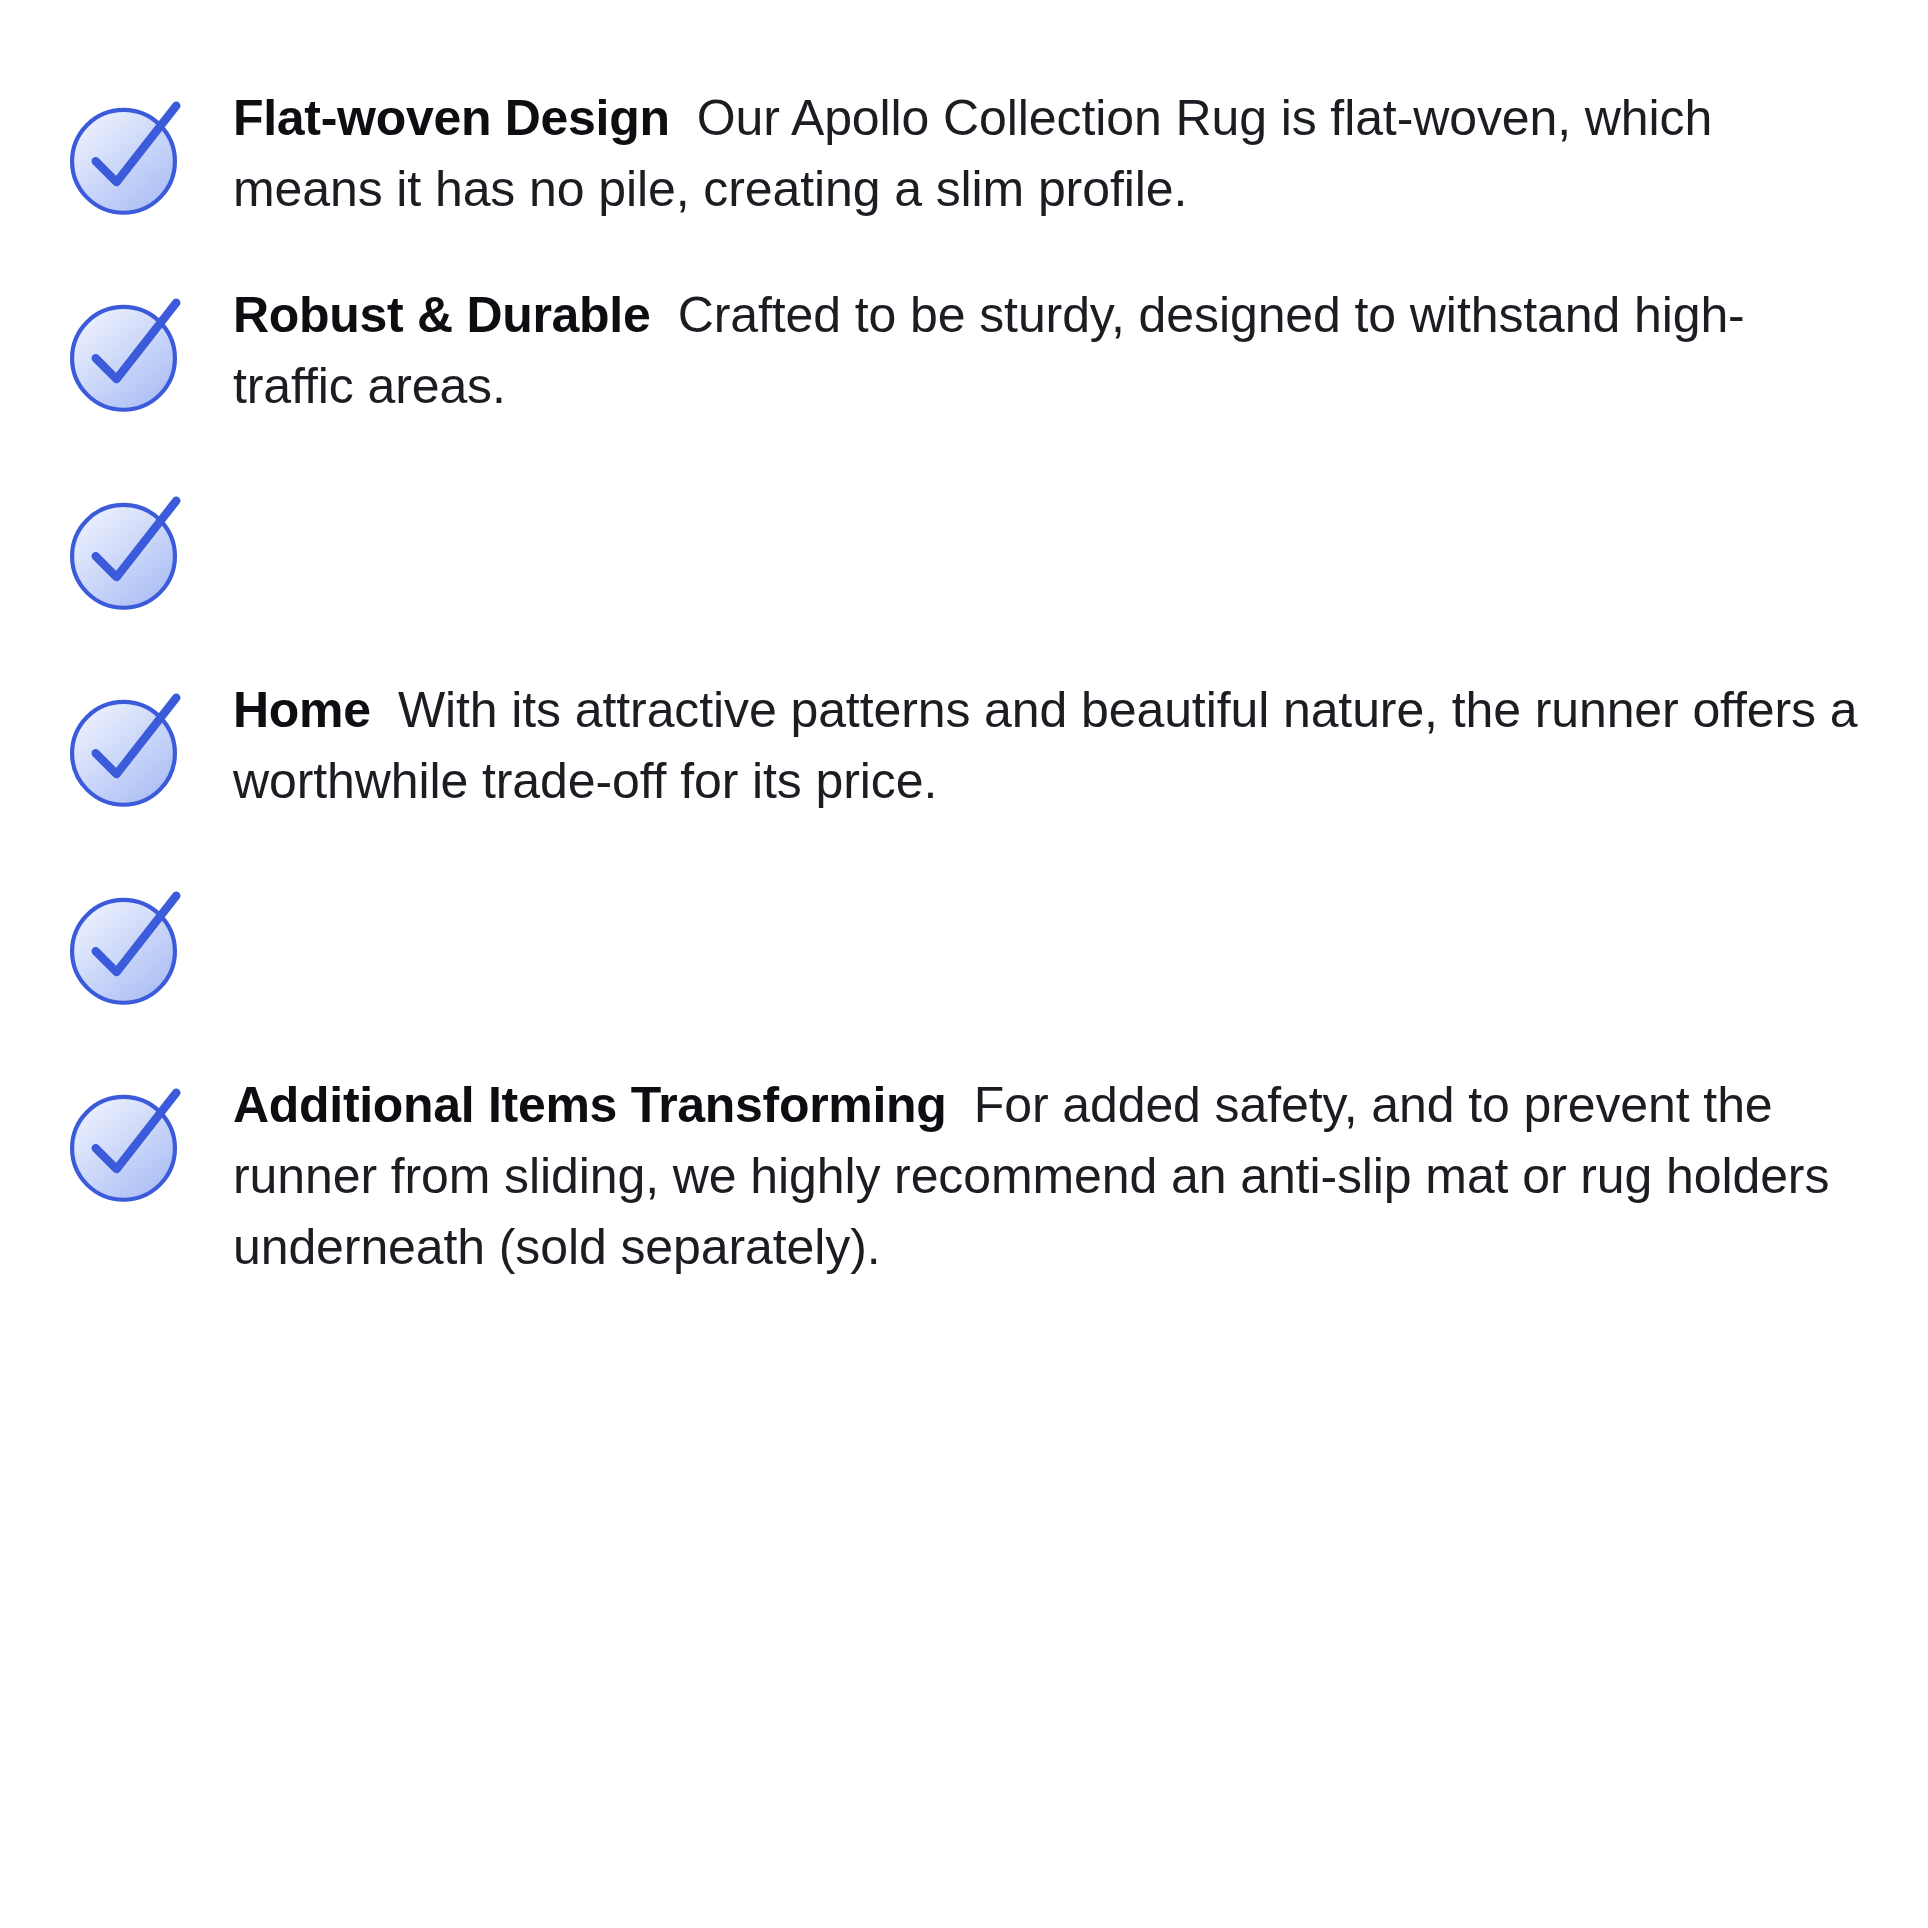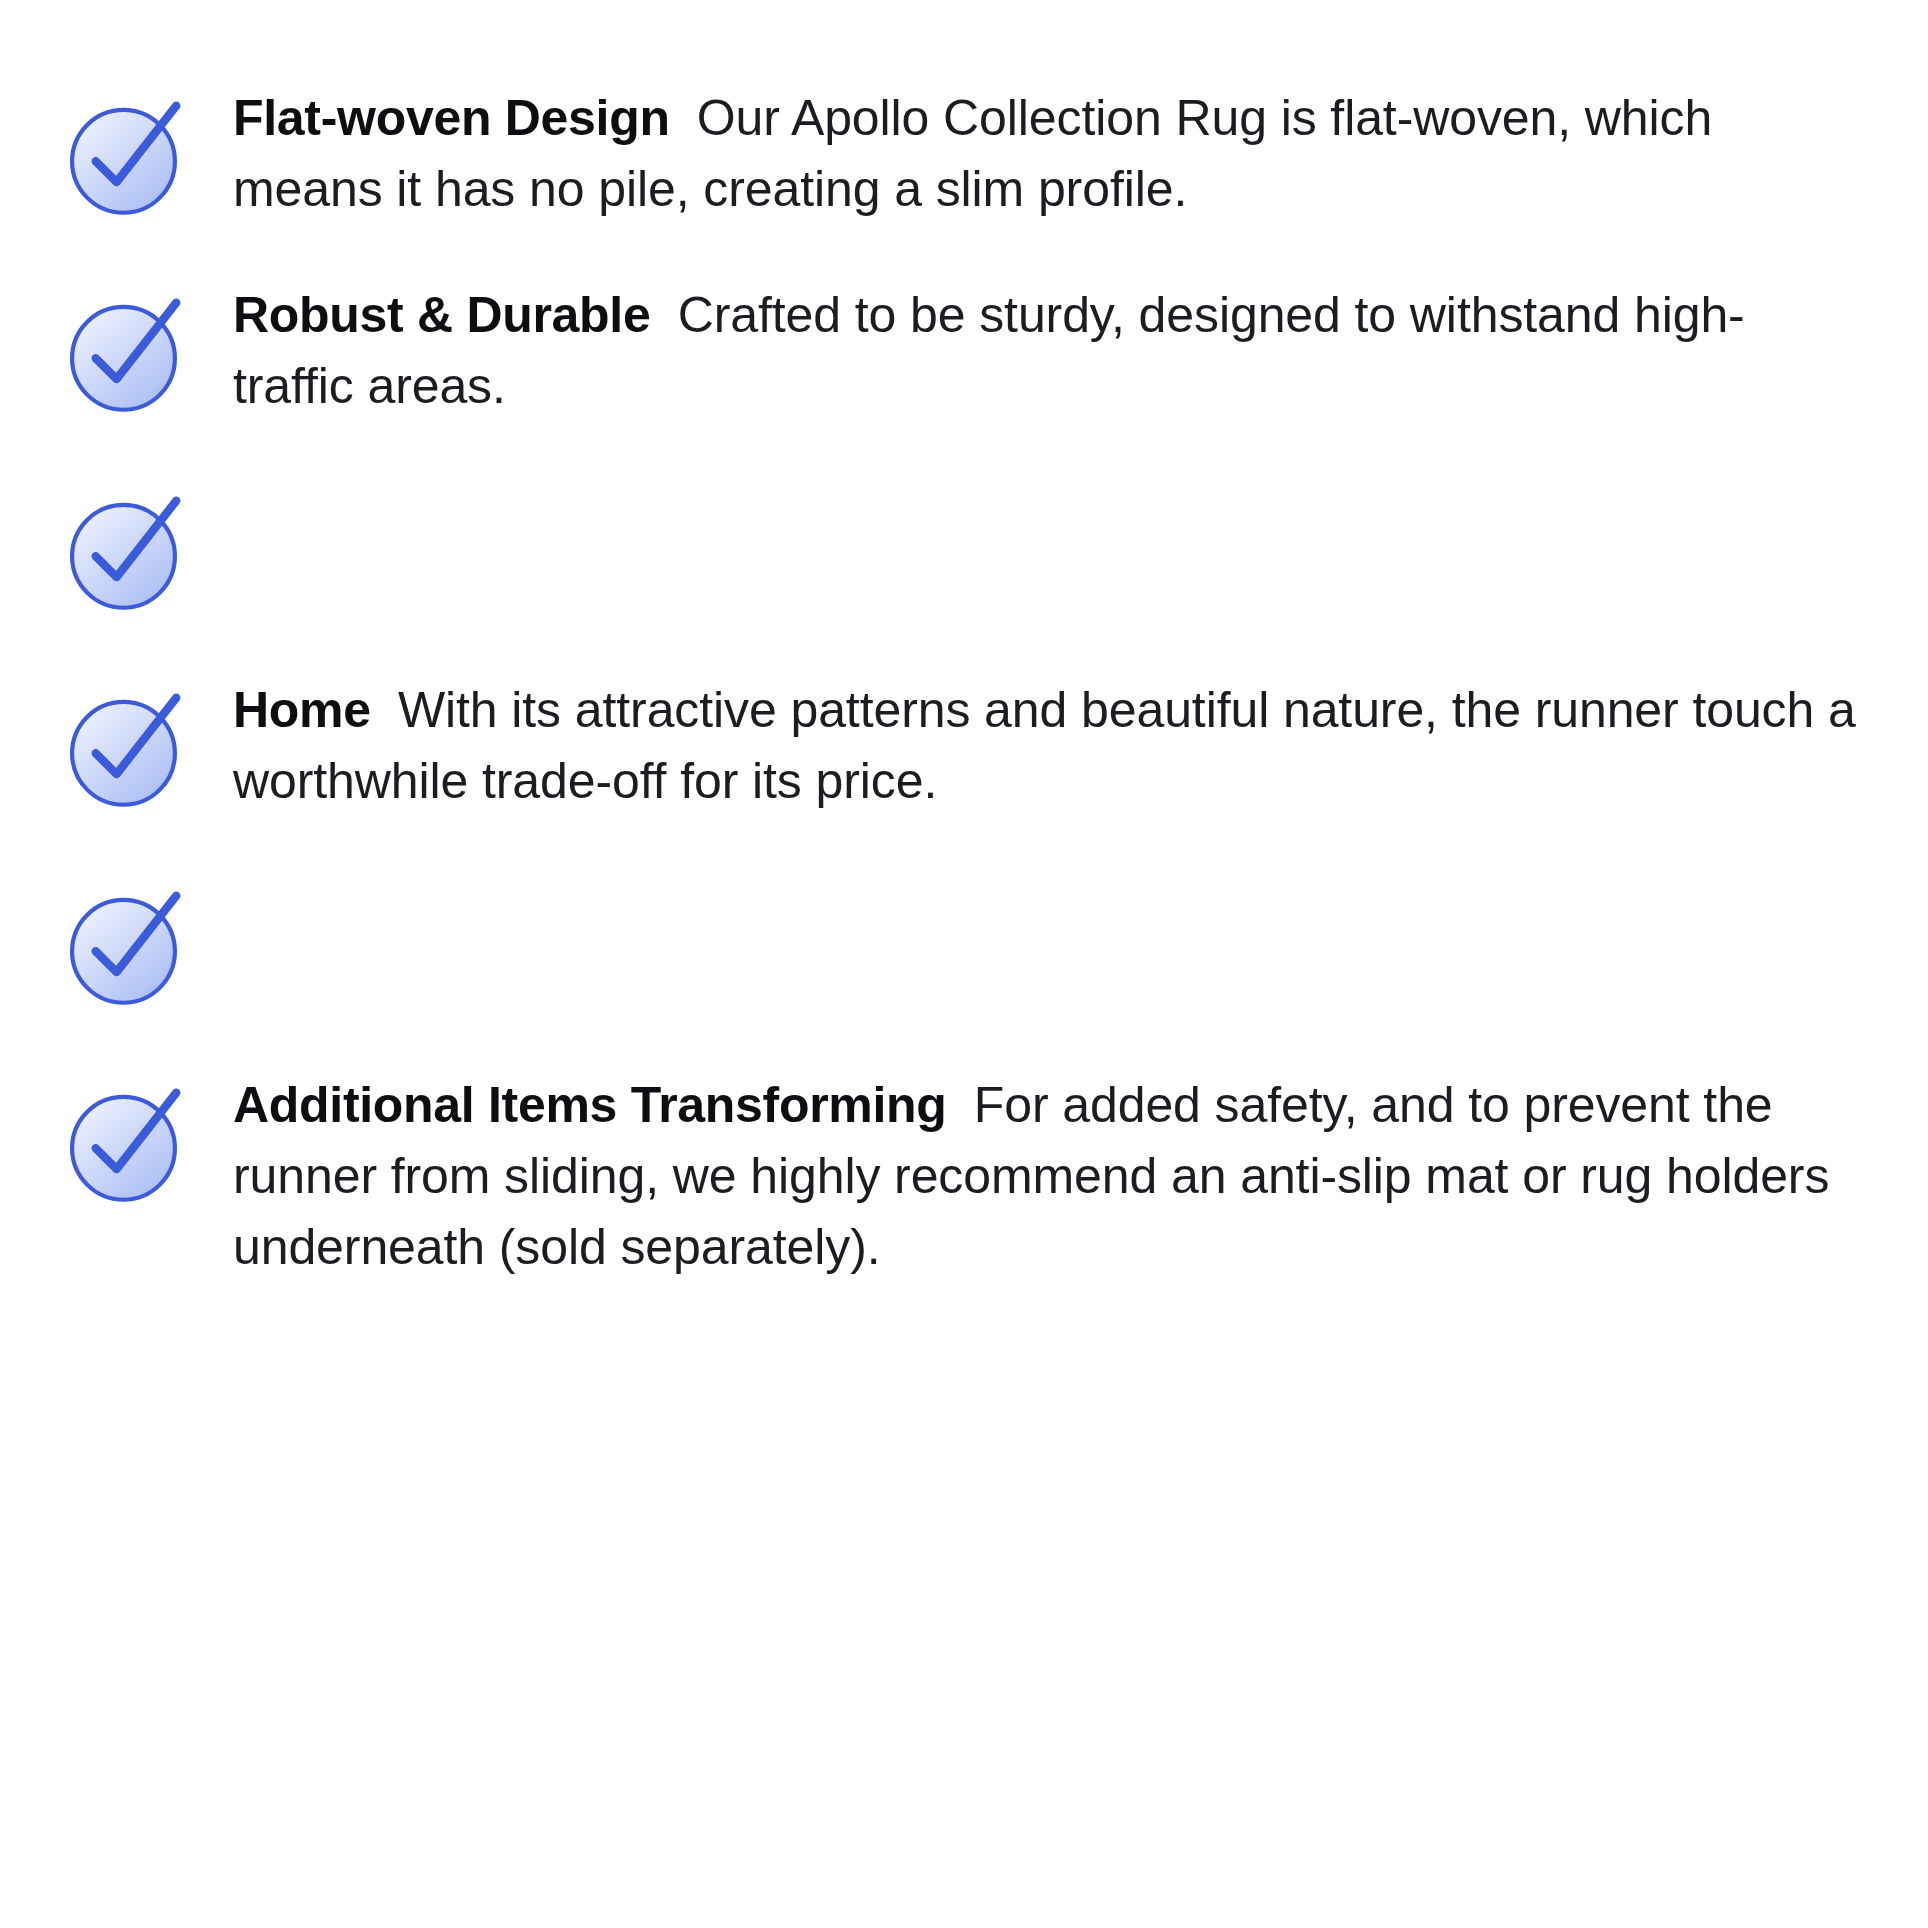--- a/index.html
+++ b/index.html
@@ -115,21 +115,21 @@
     </div>
 
     <div class="feature-item">
       <div class="check-wrap">
         <svg class="check-icon" viewBox="0 0 100 100" xmlns="http://www.w3.org/2000/svg" aria-hidden="true">
           <circle cx="50" cy="52" r="37" fill="url(#g1)" stroke="#3B5BDB" stroke-width="3"></circle>
           <path d="M30 52 L45 67 L88 12" fill="none" stroke="#3B5BDB" stroke-width="6" stroke-linecap="round" stroke-linejoin="round"></path>
         </svg>
       </div>
       <div class="feature-text">
-        <span class="feature-title">Home</span><span class="feature-body">With its attractive patterns and beautiful nature, the runner touch a worthwhile trade-off for its price.</span>
+        <span class="feature-title">Home</span><span class="feature-body">With its attractive patterns and beautiful nature, the runner offers a worthwhile trade-off for its price.</span>
       </div>
     </div>
 
     <div class="feature-item">
       <div class="check-wrap">
         <svg class="check-icon" viewBox="0 0 100 100" xmlns="http://www.w3.org/2000/svg" aria-hidden="true">
           <circle cx="50" cy="52" r="37" fill="url(#g1)" stroke="#3B5BDB" stroke-width="3"></circle>
           <path d="M30 52 L45 67 L88 12" fill="none" stroke="#3B5BDB" stroke-width="6" stroke-linecap="round" stroke-linejoin="round"></path>
         </svg>
       </div>

